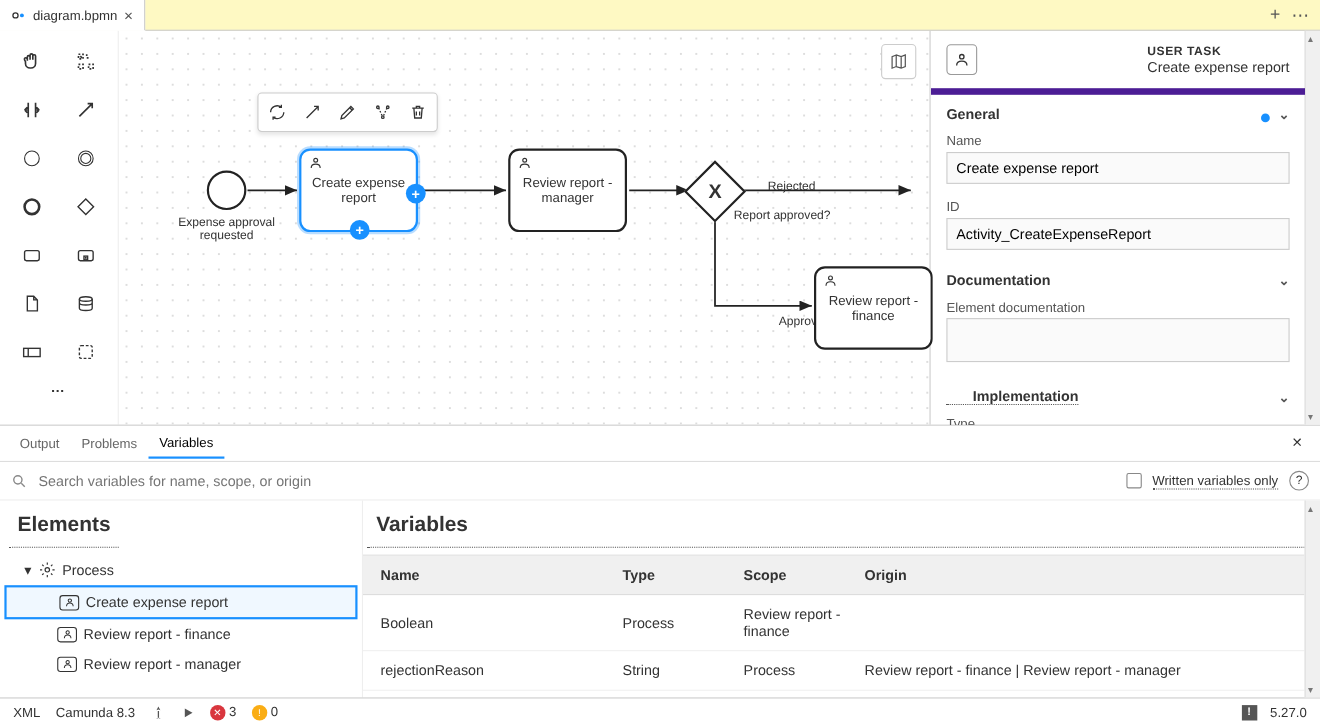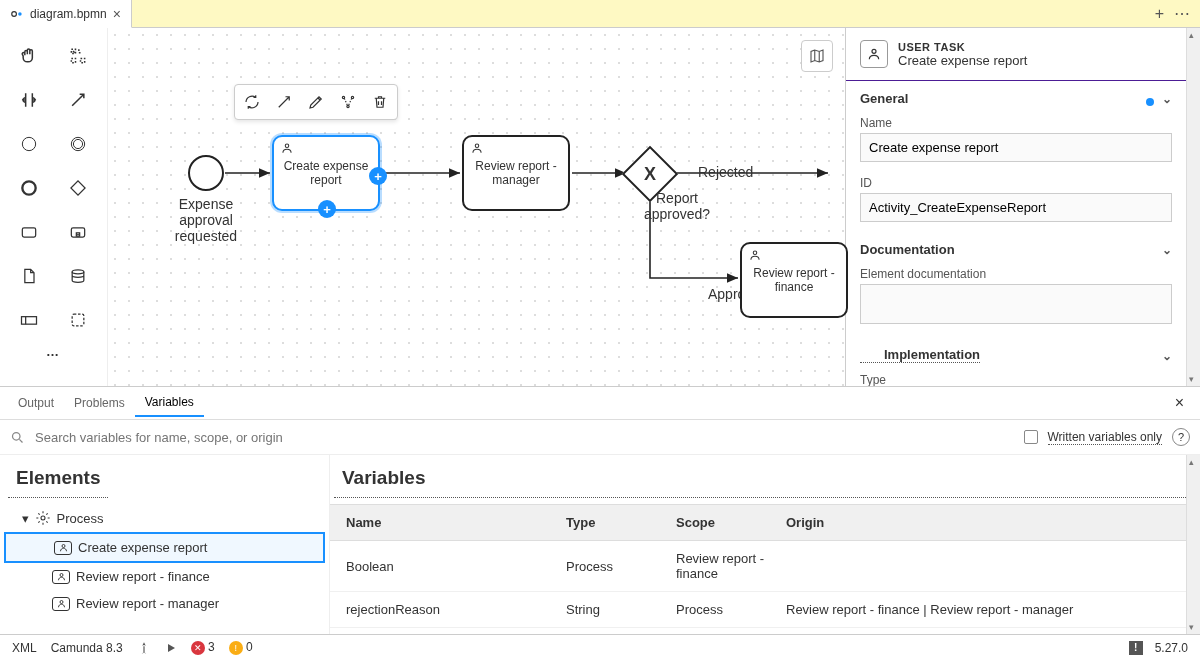--- a/index.html
+++ b/index.html
@@ -22,28 +22,28 @@
 
 .context-toolbar { position: absolute; top: 56px; left: 126px; background: #fff; border: 1px solid #ccc; border-radius: 4px; display: flex; padding: 2px; gap: 2px; box-shadow: 0 2px 4px rgba(0,0,0,.1); }
 .ctx-btn { width: 30px; height: 30px; display: flex; align-items: center; justify-content: center; cursor: pointer; border-radius: 3px; }
 
 .bpmn-start { position: absolute; width: 36px; height: 36px; border: 2px solid #222; border-radius: 50%; background: #fff; }
 .bpmn-task { position: absolute; width: 108px; height: 76px; border: 2px solid #222; border-radius: 10px; background: #fff; display: flex; align-items: center; justify-content: center; text-align: center; font-size: 12px; padding: 4px; }
 .bpmn-task.selected { border: 2px solid #1890ff; box-shadow: 0 0 0 2px rgba(24,144,255,.3); }
 .bpmn-task .user-icon { position: absolute; top: 4px; left: 6px; }
 .bpmn-gateway { position: absolute; width: 40px; height: 40px; transform: rotate(45deg); border: 2px solid #222; background: #fff; }
 .bpmn-gateway .x { transform: rotate(-45deg); position: absolute; inset: 0; display: flex; align-items: center; justify-content: center; font-size: 18px; font-weight: bold; }
-.bpmn-label { position: absolute; font-size: 14px; color: #333; text-align: center; }
+.bpmn-label { position: absolute; font-size: 11px; color: #333; text-align: center; }
 .badge-plus { position: absolute; width: 18px; height: 18px; background: #1890ff; color: #fff; border-radius: 50%; display: flex; align-items: center; justify-content: center; font-size: 13px; font-weight: bold; }
 
 svg.edge { position: absolute; top: 0; left: 0; pointer-events: none; }
 
 .props-panel { width: 355px; border-left: 1px solid #ccc; display: flex; }
 .props-scroll { flex: 1; overflow-y: auto; padding: 0; }
-.props-header { display: flex; align-items: center; gap: 10px; padding: 12px 14px; border-bottom: 1px solid #4c1d95; }
+.props-header { display: flex; align-items: center; gap: 10px; padding: 12px 14px; border-bottom: 6px solid #4c1d95; justify-content: space-between; }
 .props-header-icon { width: 28px; height: 28px; border: 1px solid #999; border-radius: 4px; display: flex; align-items: center; justify-content: center; }
 .props-header-text .type { font-size: 11px; font-weight: 700; letter-spacing: .5px; }
 .props-header-text .name { font-size: 13px; }
 .props-section-title { padding: 10px 14px 6px; font-size: 13px; font-weight: 600; display: flex; align-items: flex-end; justify-content: space-between; cursor: pointer; }
 .props-section-title .dot { width: 8px; height: 8px; background: #1890ff; border-radius: 50%; margin-left: auto; margin-right: 8px; }
 .props-section-title .underlined { border-bottom: 1px dotted #555; padding-left: 24px; }
 .props-field { padding: 4px 14px 10px; }
 .props-field label { font-size: 12px; color: #555; display: block; margin-bottom: 3px; }
 .props-field input, .props-field textarea { width: 100%; padding: 6px 8px; border: 1px solid #ccc; font-size: 13px; background: #fafafa; font-family: inherit; }
 .props-field textarea { height: 40px; resize: none; }
@@ -270,21 +270,21 @@
       <svg class="user-icon user-svg" viewBox="0 0 24 24" fill="none" stroke="#333" stroke-width="1.8">
           <circle cx="12" cy="8" r="3"></circle>
           <path d="M5 20c0-4 3-6 7-6s7 2 7 6"></path>
         </svg>
       <span>Review report - manager</span>
     </div>
 
     <div class="bpmn-gateway" style="left:522px; top:126px;">
         <div class="x">X</div>
       </div>
-    <div class="bpmn-label" style="left:519px; top:162px; width:100px; text-align:center;">Report approved?</div>
+    <div class="bpmn-label" style="left:559px; top:162px; width:100px; text-align:left;">Report approved?</div>
     <div class="bpmn-label" style="left:590px; top:136px;">Rejected</div>
     <div class="bpmn-label" style="left:600px; top:258px;">Approved</div>
 
     <div class="bpmn-task" style="left:632px; top:214px;">
       <svg class="user-icon user-svg" viewBox="0 0 24 24" fill="none" stroke="#333" stroke-width="1.8">
           <circle cx="12" cy="8" r="3"></circle>
           <path d="M5 20c0-4 3-6 7-6s7 2 7 6"></path>
         </svg>
       <span>Review report - finance</span>
     </div>

